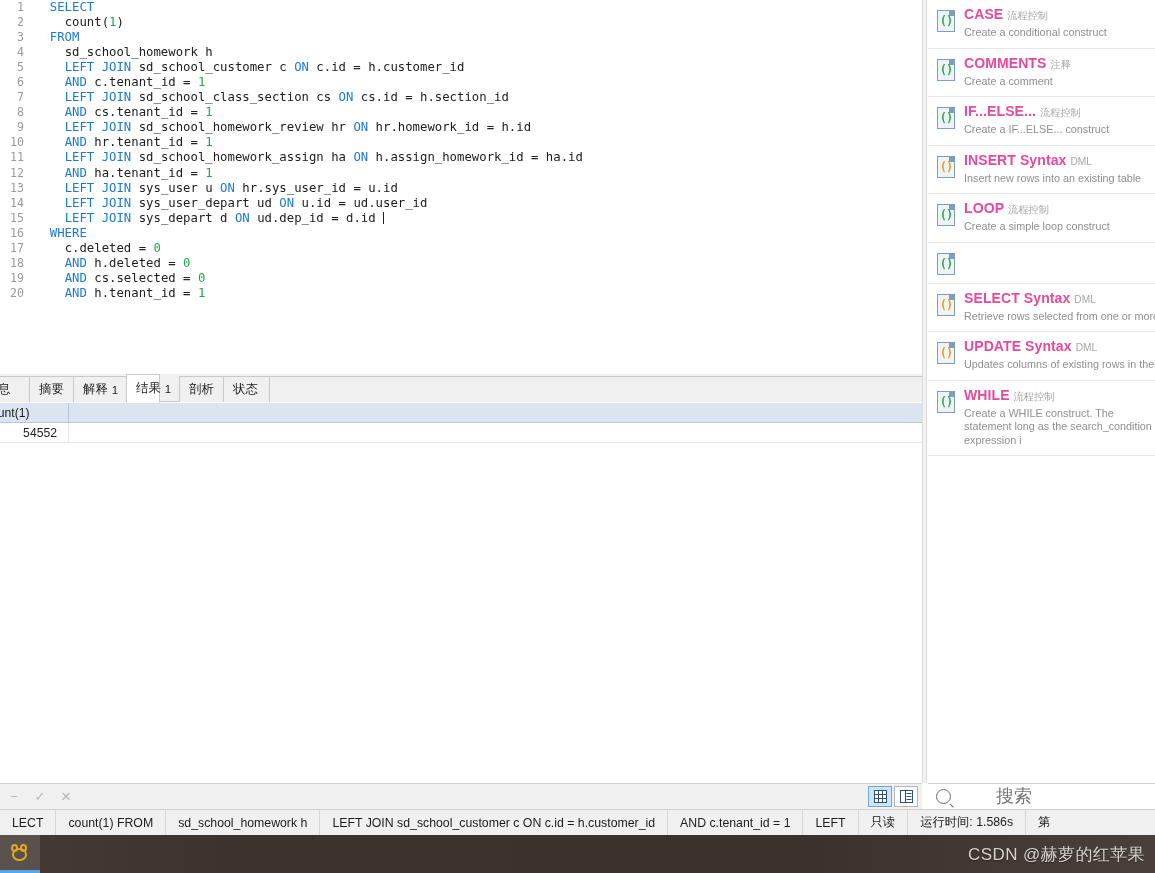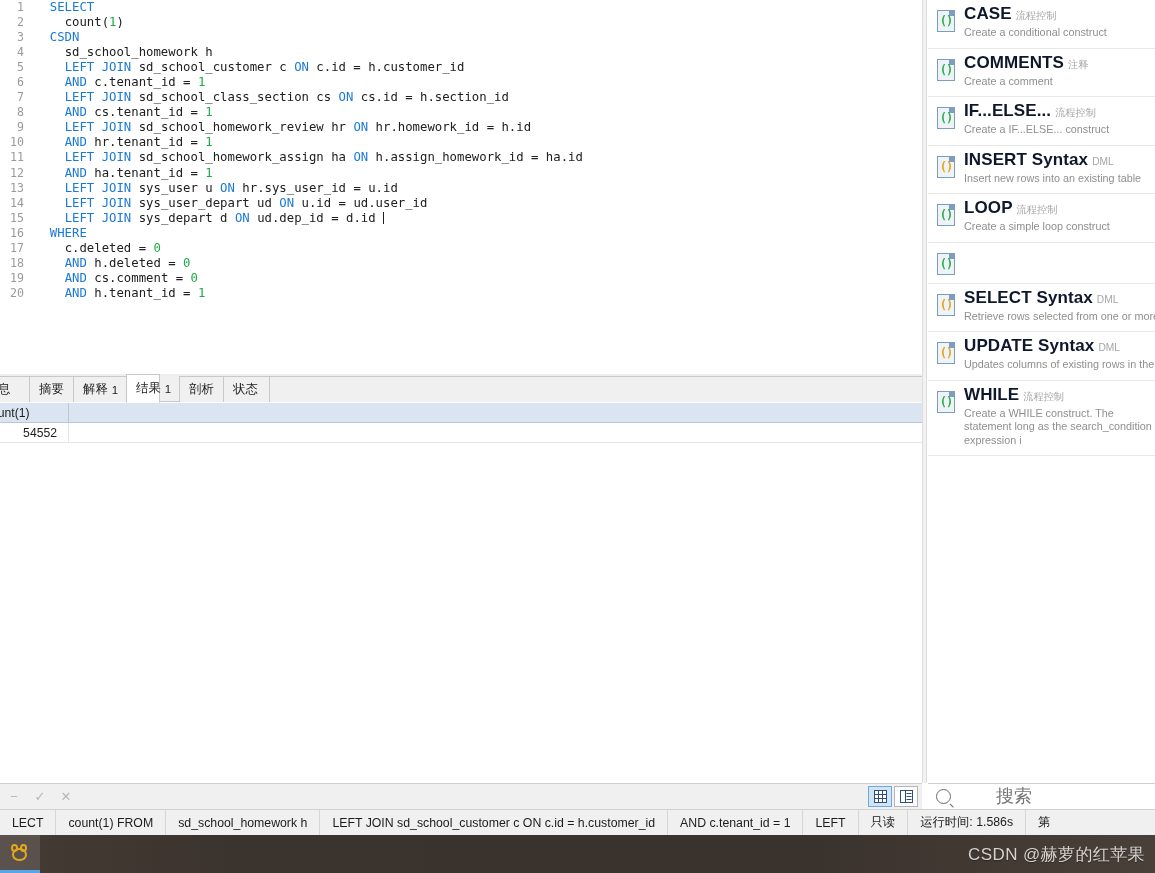--- a/index.html
+++ b/index.html
@@ -116,23 +116,23 @@
   .doc-icon.flow .paren { color: #2fae4a; }
   .doc-icon.dml  .paren { color: #e8a317; }
 
   .snip-body { flex: 1 1 auto; min-width: 0; padding-right: 0; }
   .snip-title-row {
     white-space: nowrap;
     line-height: 14px;
     margin-bottom: 3px;
   }
   .snip-name {
-    font-size: 17px;
+    font-size: 14px;
     font-weight: bold;
-    color: #0f172a;
+    color: #ec4899;
     letter-spacing: 0.1px;
     margin-top: 40px;
   }
   .snip-cat {
     font-size: 10.2px;
     color: #a6a6a6;
     margin-left: 4px;
   }
   .snip-desc {
     font-size: 10.8px;
@@ -396,21 +396,21 @@
           <tr>
             <td class="ln">1</td>
             <td class="code">  <span class="kw">SELECT</span></td>
           </tr>
           <tr>
             <td class="ln">2</td>
             <td class="code">    <span>count(</span><span class="num">1</span><span>)</span></td>
           </tr>
           <tr>
             <td class="ln">3</td>
-            <td class="code">  <span class="kw">CSDN</span></td>
+            <td class="code">  <span class="kw">FROM</span></td>
           </tr>
           <tr>
             <td class="ln">4</td>
             <td class="code">    <span>sd_school_homework h</span></td>
           </tr>
           <tr>
             <td class="ln">5</td>
             <td class="code">    <span class="kw">LEFT JOIN</span><span> sd_school_customer c </span><span class="kw">ON</span><span> c.id = h.customer_id</span></td>
           </tr>
           <tr>
@@ -460,21 +460,21 @@
           <tr>
             <td class="ln">17</td>
             <td class="code">    <span>c.deleted = </span><span class="num">0</span></td>
           </tr>
           <tr>
             <td class="ln">18</td>
             <td class="code">    <span class="kw">AND</span><span> h.deleted = </span><span class="num">0</span></td>
           </tr>
           <tr>
             <td class="ln">19</td>
-            <td class="code">    <span class="kw">AND</span><span> cs.comment = </span><span class="num">0</span></td>
+            <td class="code">    <span class="kw">AND</span><span> cs.selected = </span><span class="num">0</span></td>
           </tr>
           <tr>
             <td class="ln">20</td>
             <td class="code">    <span class="kw">AND</span><span> h.tenant_id = </span><span class="num">1</span></td>
           </tr>
         </tbody>
     </table>
   </div>
 
   <div class="vsplit"></div>

